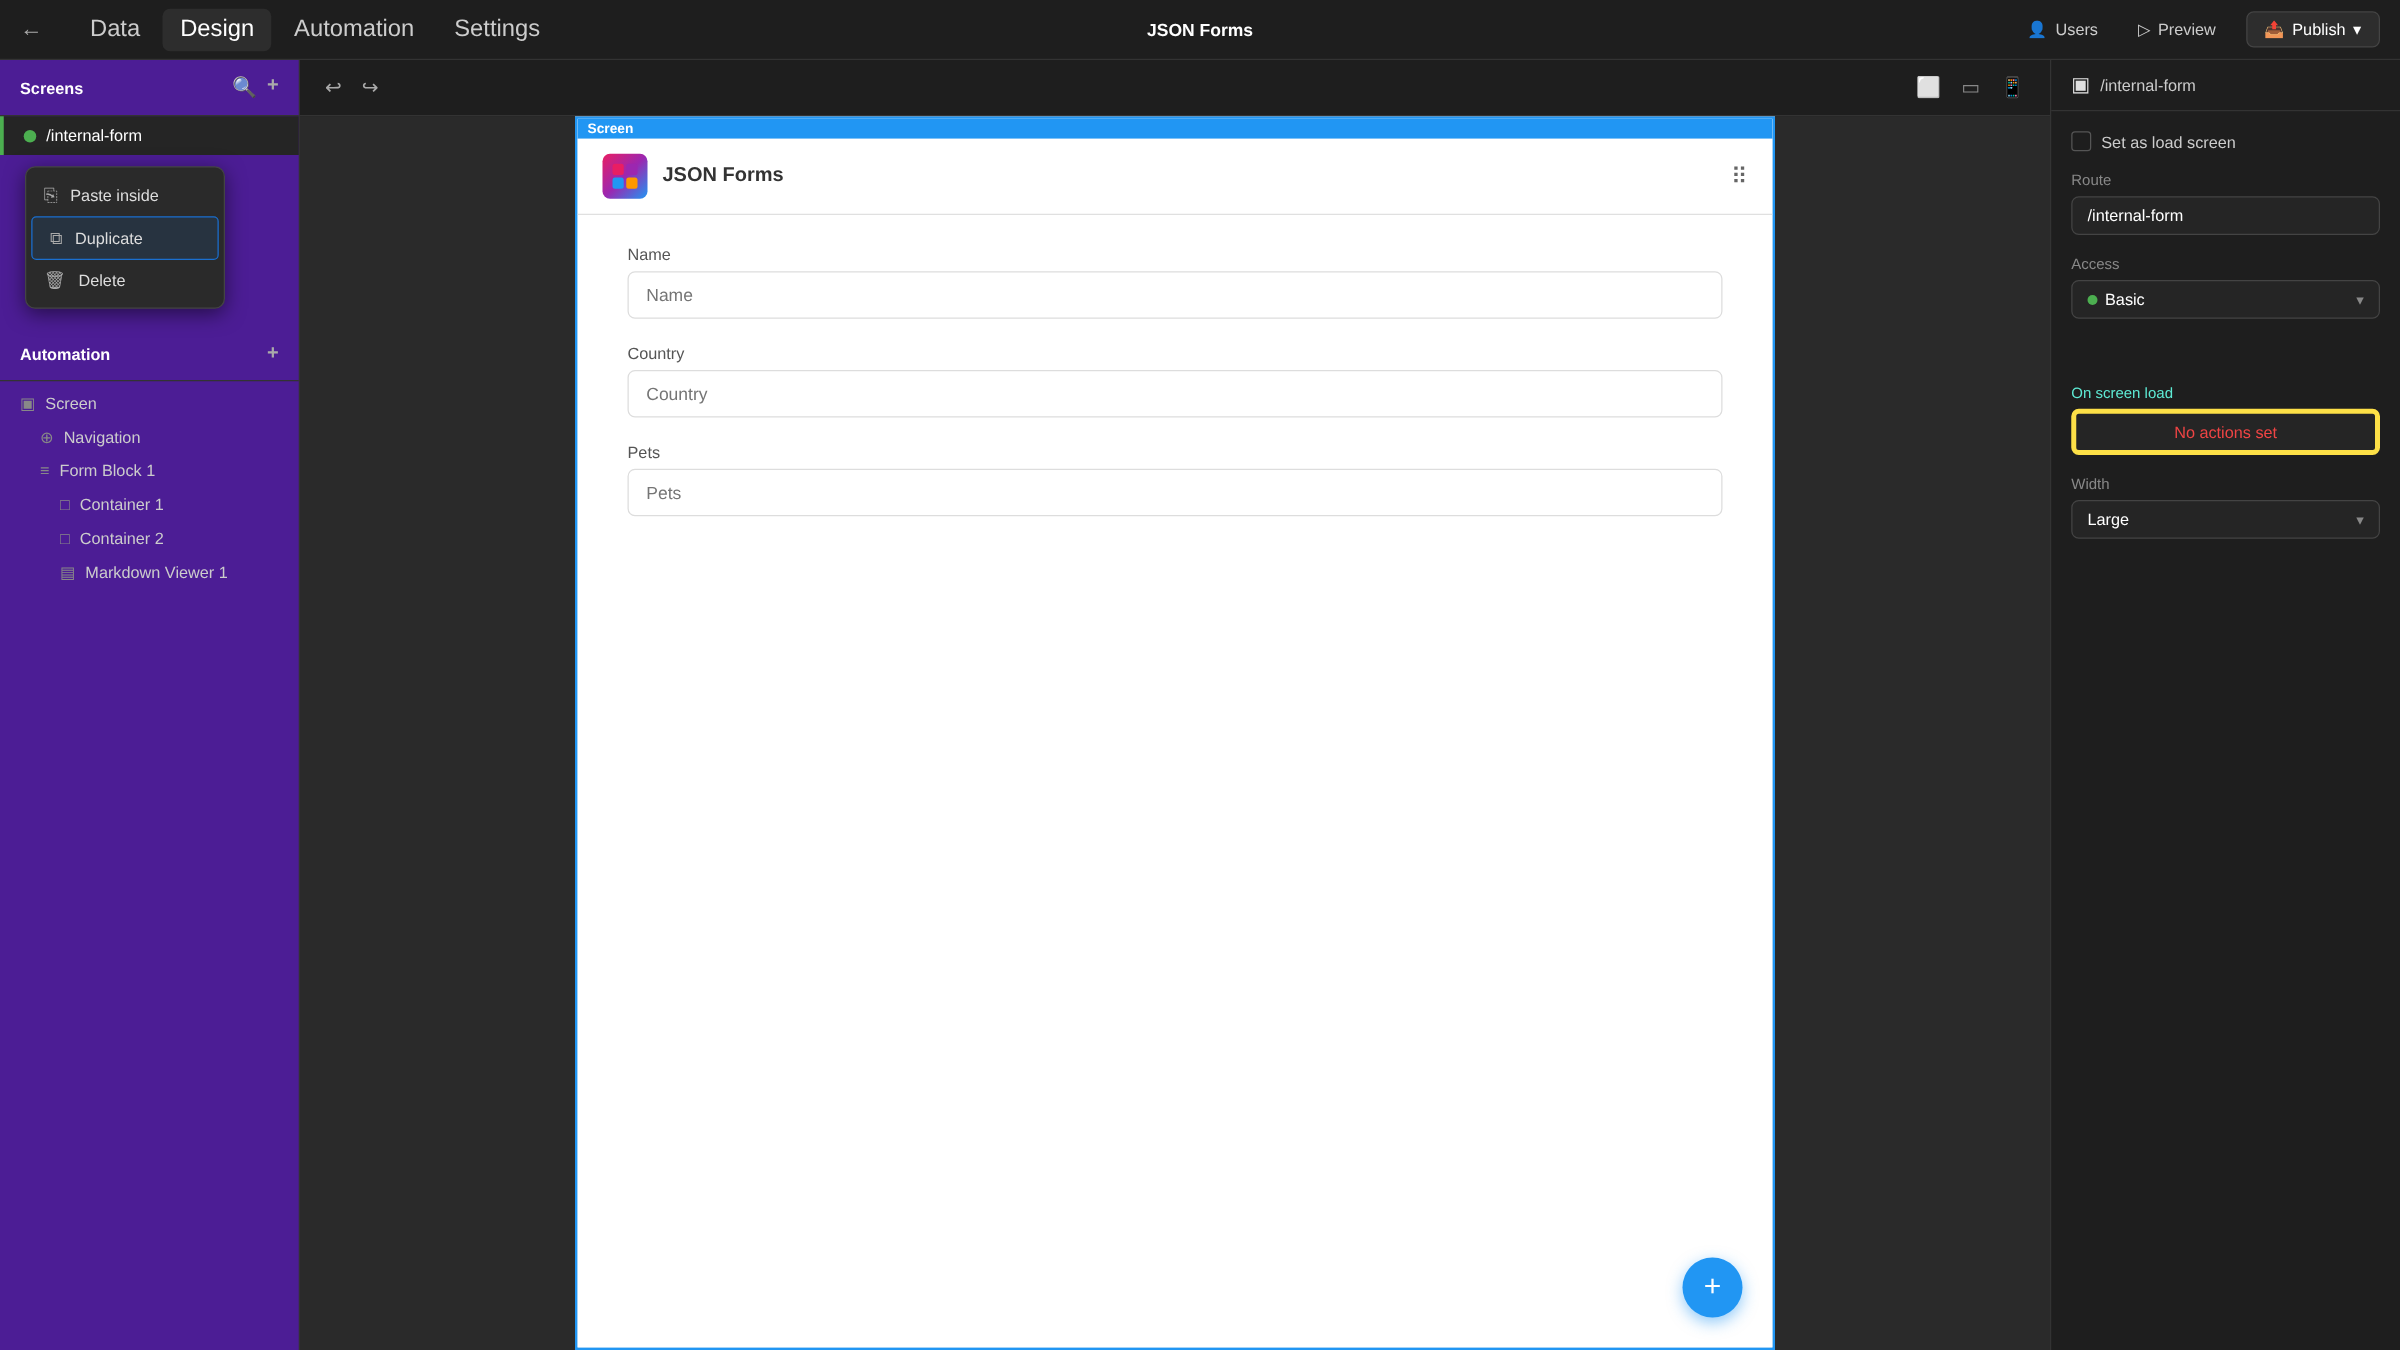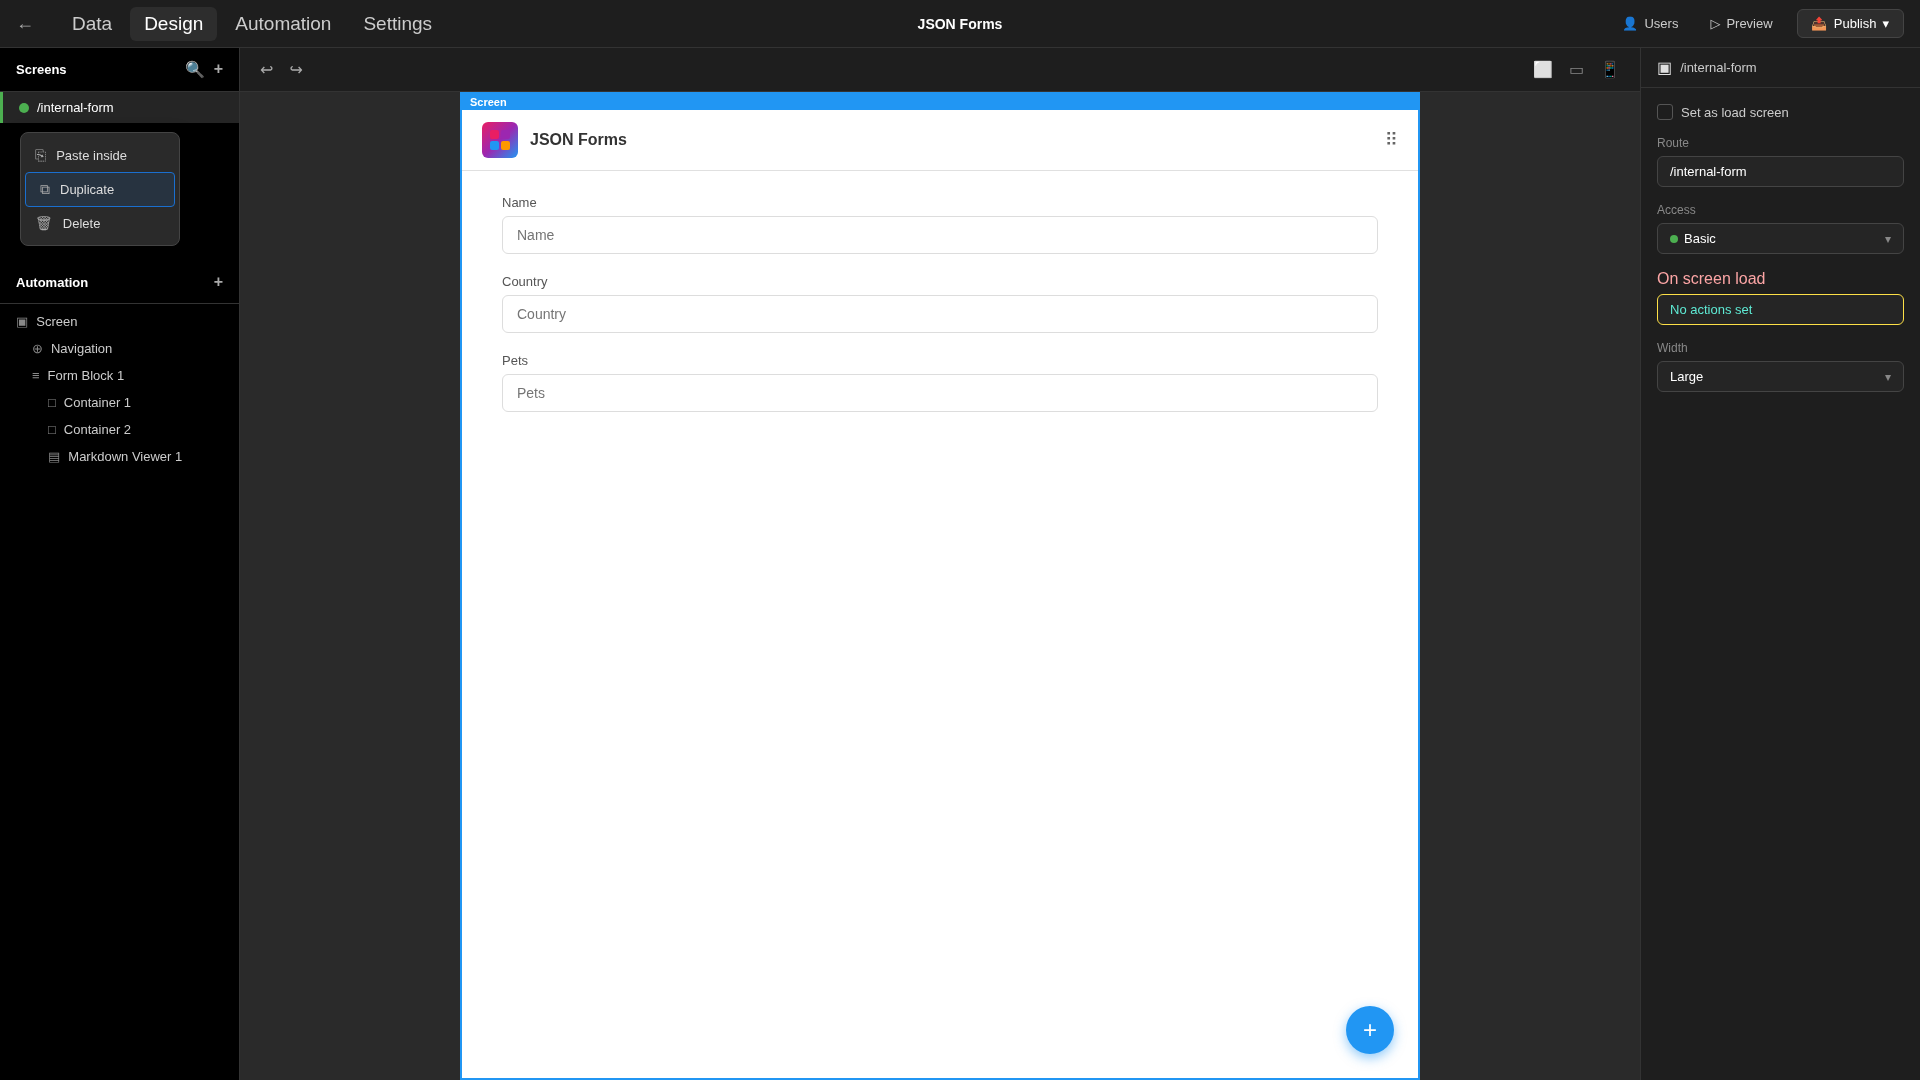--- a/index.html
+++ b/index.html
@@ -33,21 +33,21 @@
       background: #2d2d2d; border: 1px solid #444;
       border-radius: 6px; padding: 6px 14px;
       font-size: 13px; color: #fff; cursor: pointer;
     }
 
     
     .main-layout { display: flex; height: calc(1080px - 48px); }
 
     
     .left-sidebar {
-      width: 240px; background: #000000;
+      width: 240px; background: #4c1d95;
       border-right: 1px solid #333; display: flex; flex-direction: column;
       flex-shrink: 0;
     }
     .sidebar-header {
       display: flex; align-items: center; justify-content: space-between;
       padding: 12px 16px; font-size: 13px; font-weight: 600; color: #fff;
       border-bottom: 1px solid #333;
     }
     .sidebar-header-icons { display: flex; gap: 8px; }
     .sidebar-icon-btn { color: #aaa; cursor: pointer; font-size: 16px; }
@@ -206,24 +206,25 @@
       background: #252525; border: 1px solid #444; border-radius: 6px;
       padding: 7px 12px; font-size: 13px; color: #fff; width: 100%;
       display: flex; align-items: center; justify-content: space-between;
       cursor: pointer;
     }
     .panel-select-green { display: flex; align-items: center; gap: 6px; }
     .green-dot { width: 8px; height: 8px; border-radius: 50%; background: #4CAF50; }
     .select-arrow { color: #888; font-size: 12px; }
 
     .on-screen-load { display: flex; flex-direction: column; gap: 6px; }
-    .on-screen-label { font-size: 16px; color: #fca5a5; }
+    .on-screen-label { font-size: 12px; color: #5eead4; margin-top: 36px; }
     .no-actions-btn {
-      background: #252525; border: 1px solid #fde047; border-radius: 6px;
-      padding: 7px 12px; font-size: 13px; color: #5eead4; cursor: pointer;
+      background: #252525; border: 4px solid #fde047; border-radius: 6px;
+      padding: 7px 12px; font-size: 13px; color: #ef4444; cursor: pointer;
+      text-align: center;
     }
   </style>
 </head>
 <body>
 
 <div class="top-nav">
   <div class="top-nav-left">
     <span class="back-btn">←</span>
     <div class="nav-tabs">
       <div class="nav-tab">Data</div>

